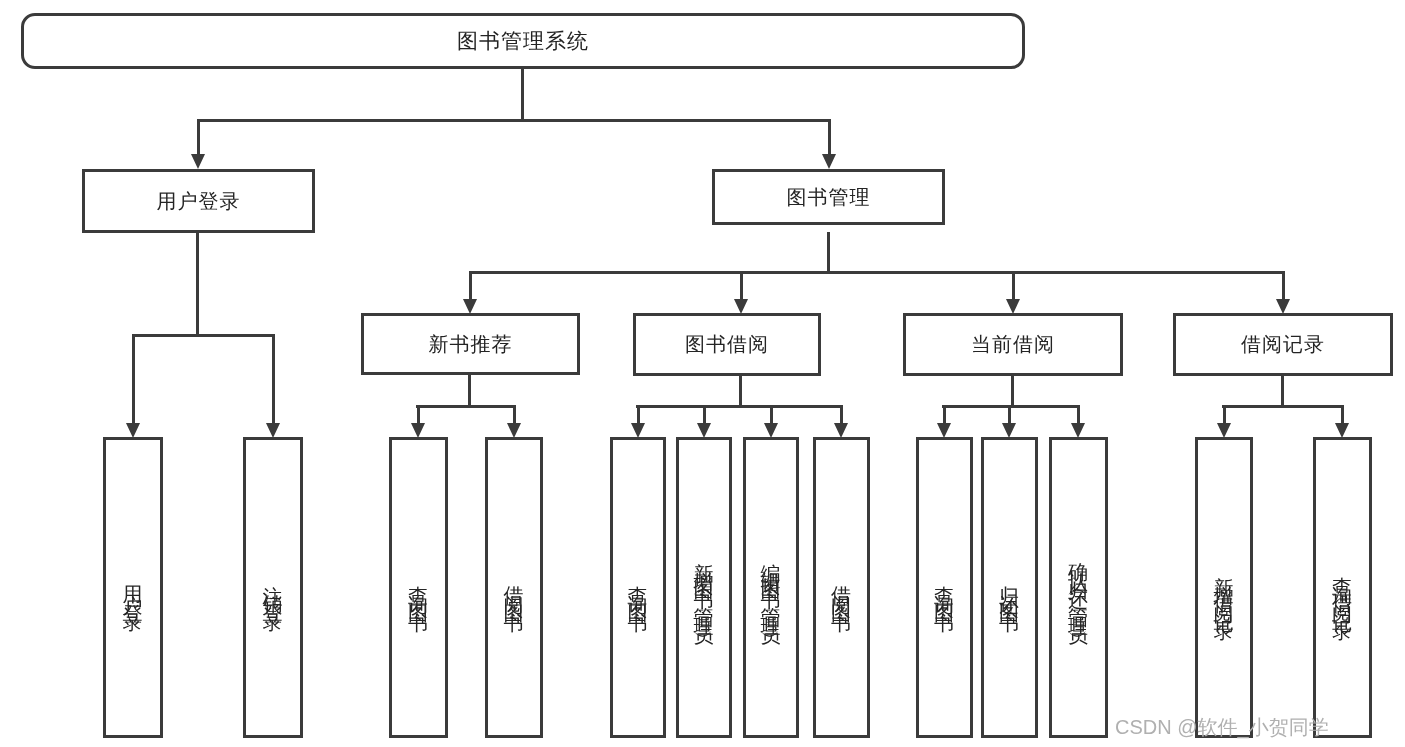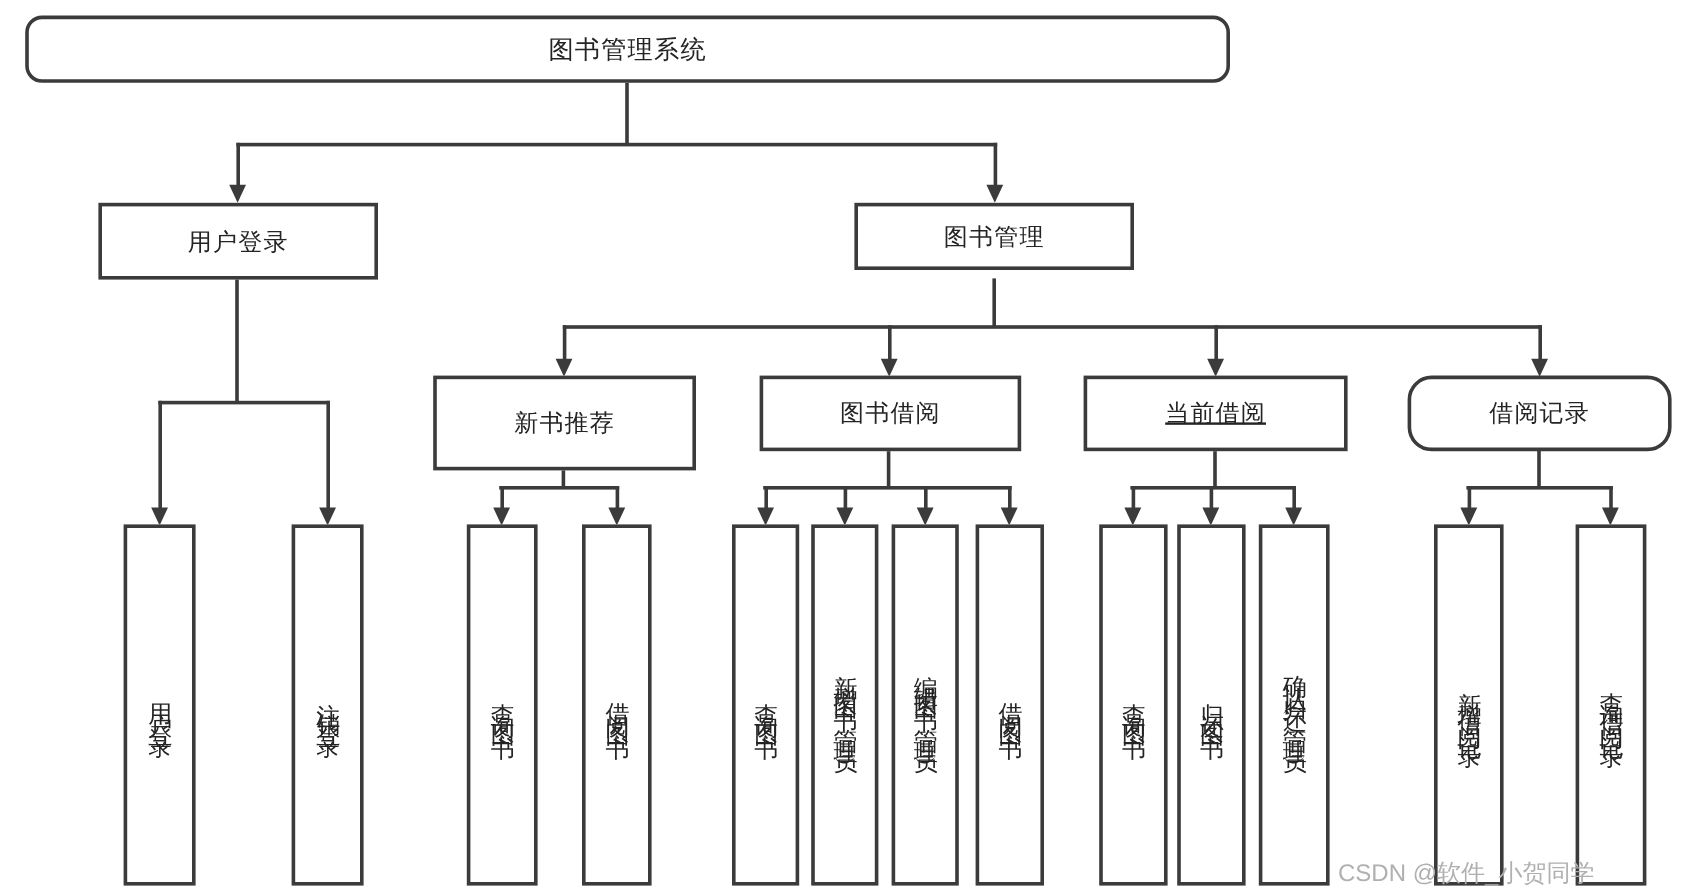--- a/index.html
+++ b/index.html
@@ -50,24 +50,24 @@
 </head>
 <body>
 
 <div class="stage">
 
   <div class="hbox title" style="left:21px;top:13px;width:1004px;height:56px;">图书管理系统</div>
 
   <div class="hbox" style="left:82px;top:169px;width:233px;height:64px;">用户登录</div>
   <div class="hbox" style="left:712px;top:169px;width:233px;height:56px;">图书管理</div>
 
-  <div class="hbox" style="left:361px;top:313px;width:219px;height:79px;">新书推荐</div>
-  <div class="hbox" style="left:633px;top:313px;width:218px;height:63px;">图书借阅</div>
-  <div class="hbox" style="left:903px;top:313px;width:220px;height:63px;text-decoration:underline;">当前借阅</div>
-  <div class="hbox" style="left:1173px;top:313px;width:220px;height:63px;border-radius:20px;">借阅记录</div>
+  <div class="hbox" style="left:361px;top:313px;width:219px;height:62px;">新书推荐</div>
+  <div class="hbox" style="left:633px;top:313px;width:188px;height:63px;">图书借阅</div>
+  <div class="hbox" style="left:903px;top:313px;width:220px;height:63px;">当前借阅</div>
+  <div class="hbox" style="left:1173px;top:313px;width:220px;height:63px;">借阅记录</div>
 
   <div class="vbox" style="left:103px;top:437px;width:60px;height:301px;">用户登录</div>
   <div class="vbox" style="left:243px;top:437px;width:60px;height:301px;">注销登录</div>
 
   <div class="vbox" style="left:389px;top:437px;width:59px;height:301px;">查询图书</div>
   <div class="vbox" style="left:485px;top:437px;width:58px;height:301px;">借阅图书</div>
 
   <div class="vbox" style="left:610px;top:437px;width:56px;height:301px;">查询图书</div>
   <div class="vbox" style="left:676px;top:437px;width:56px;height:301px;">新增图书（管理员）</div>
   <div class="vbox" style="left:743px;top:437px;width:56px;height:301px;">编辑图书（管理员）</div>

